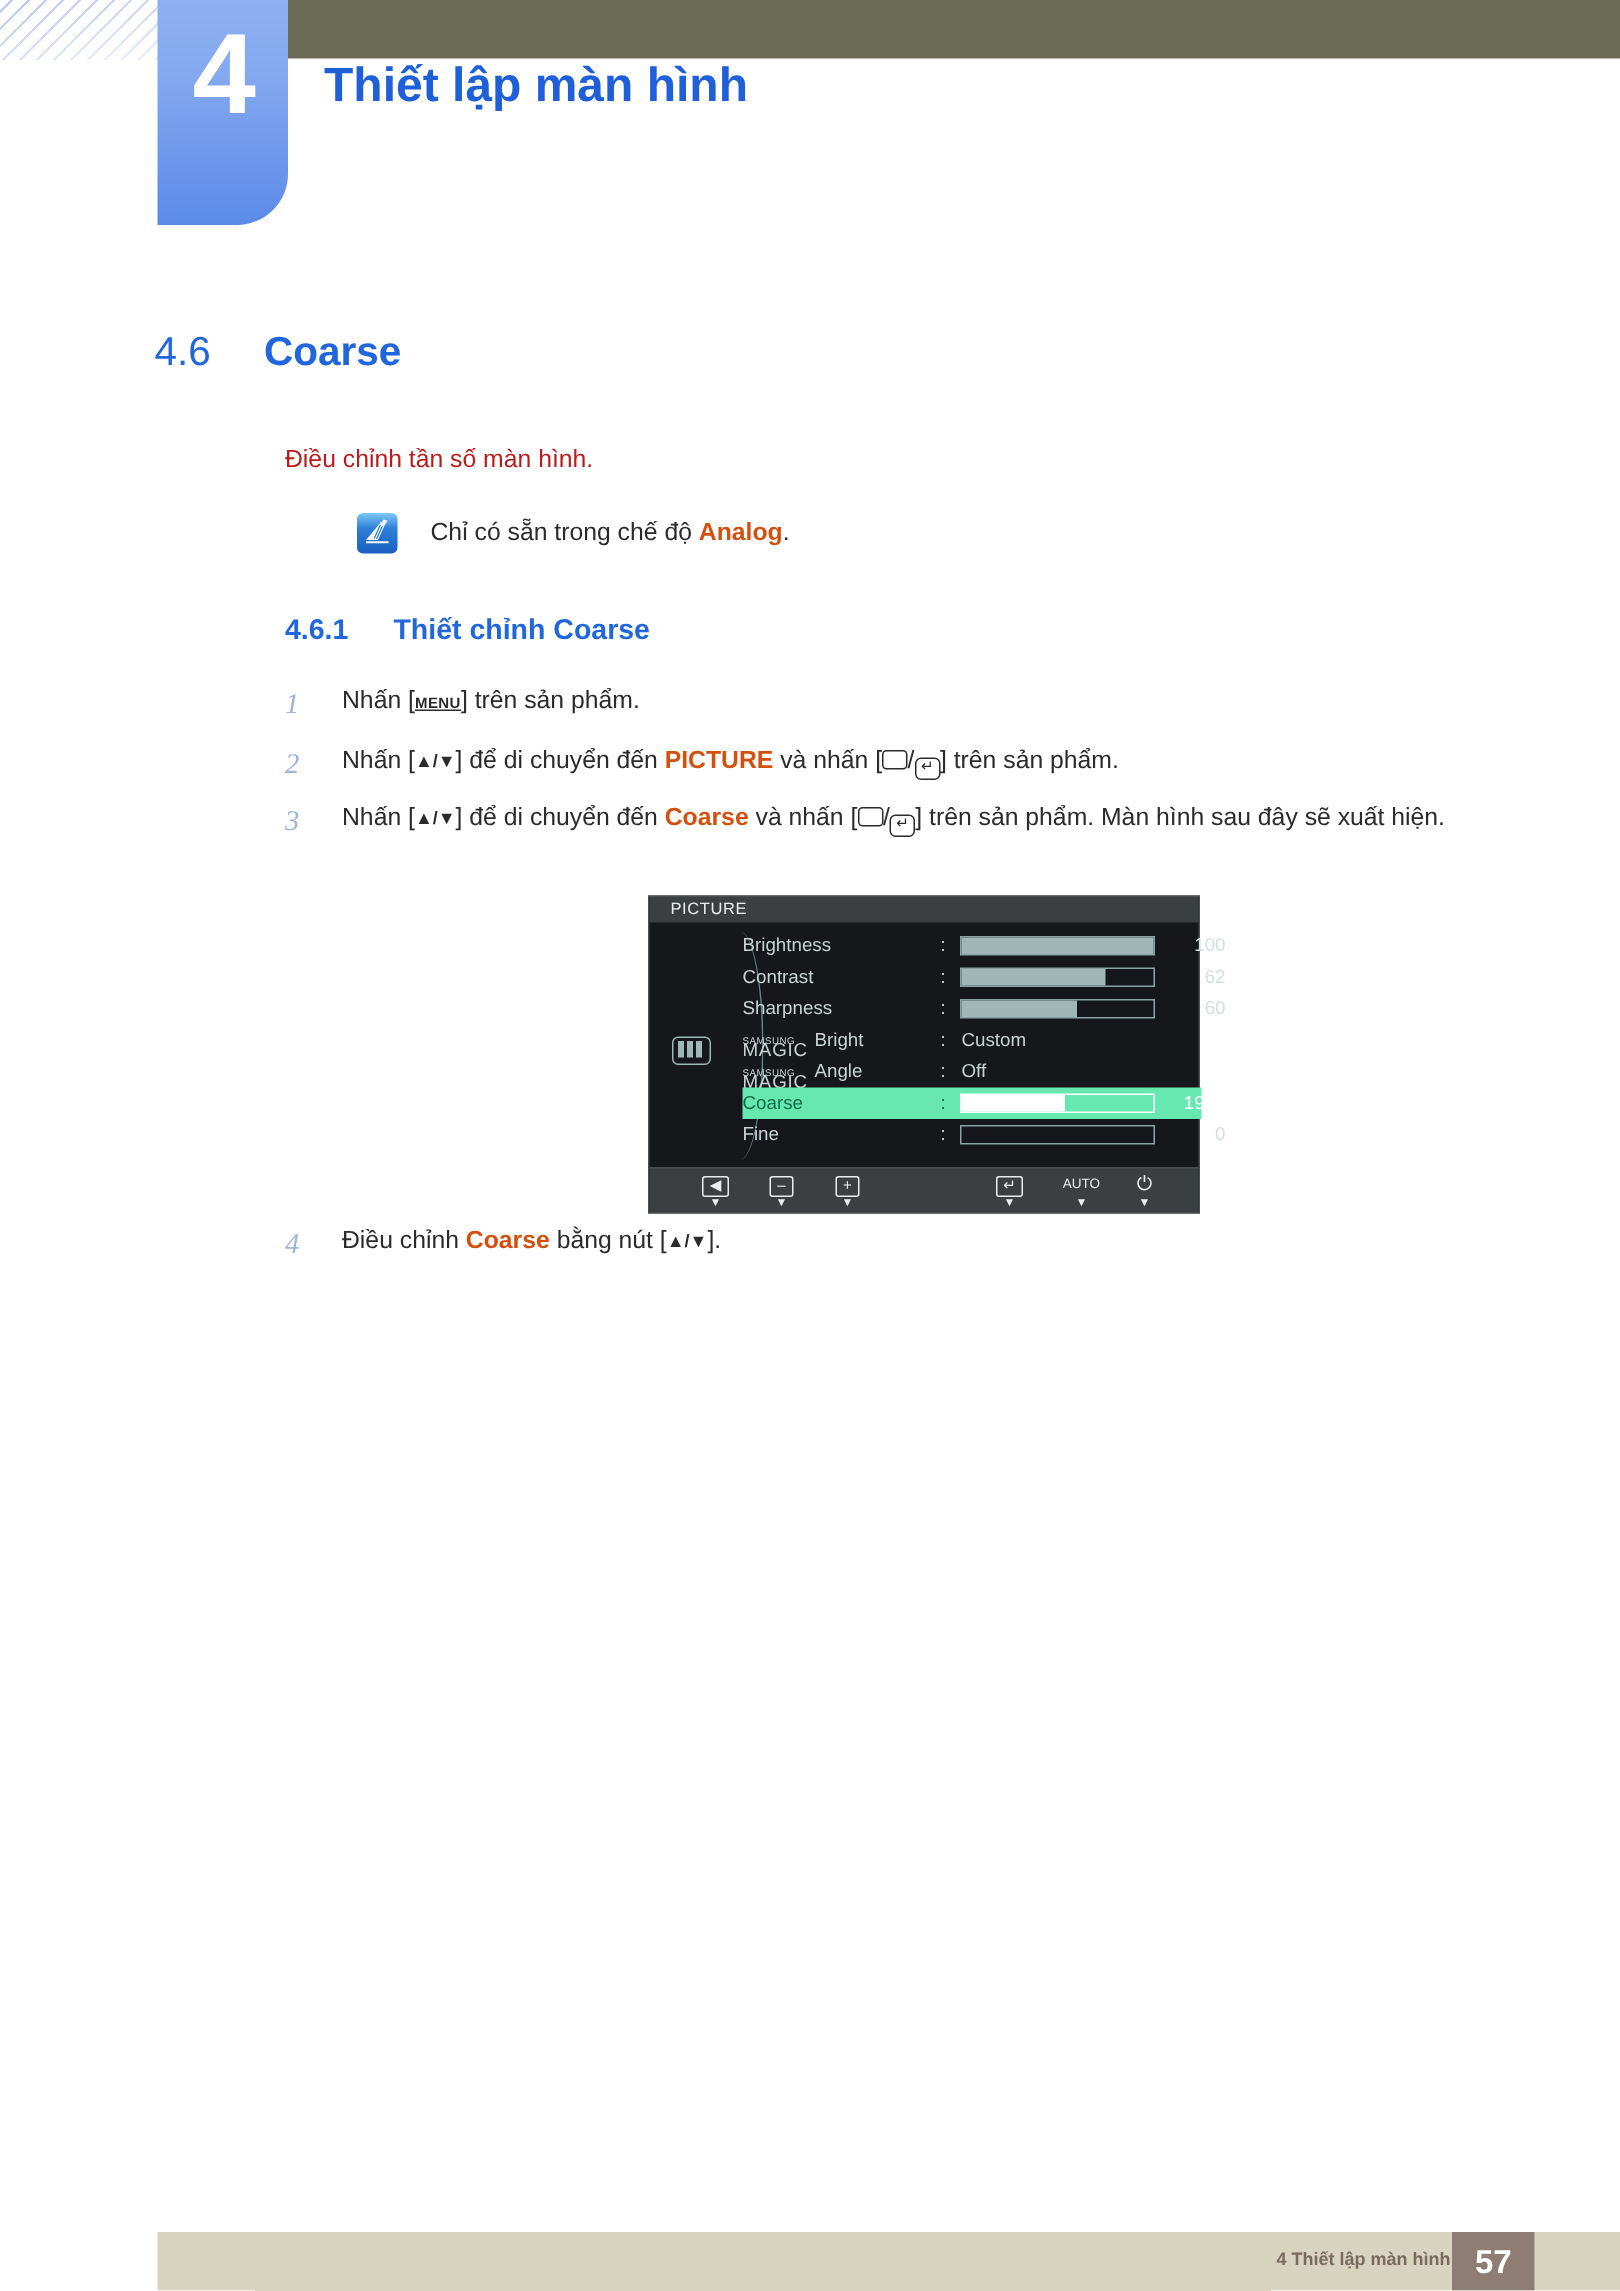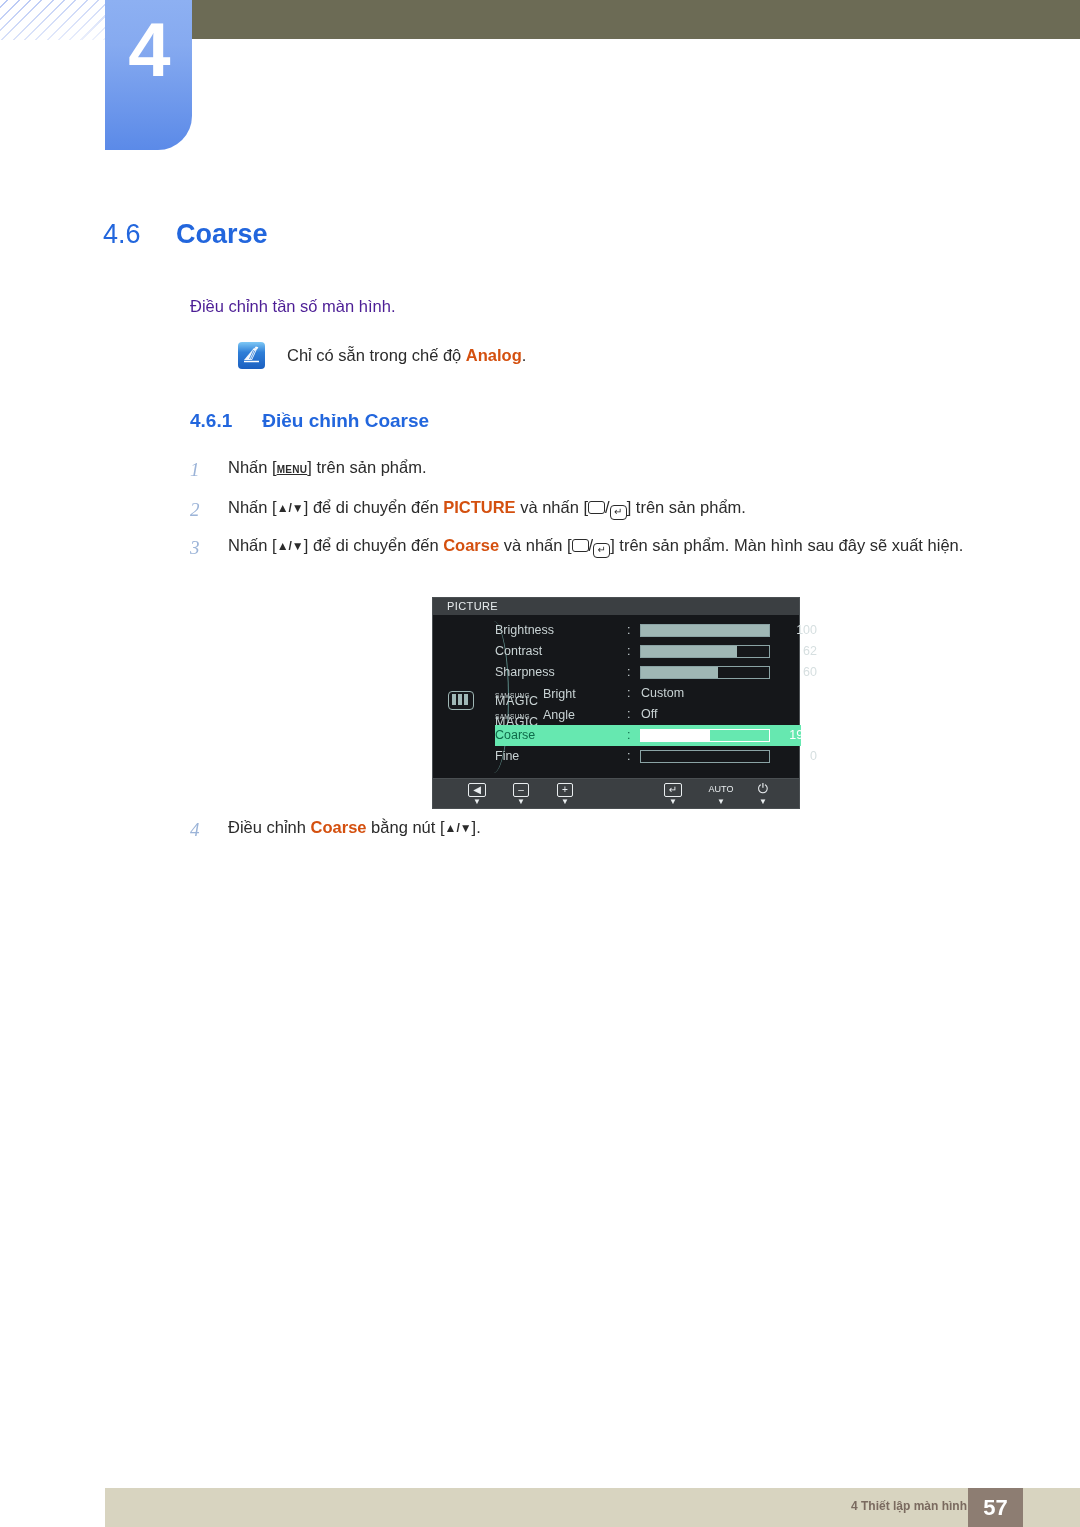--- a/index.html
+++ b/index.html
@@ -85,21 +85,21 @@
     left: 176px; top: 219px;
     font-size: 27px;
     font-weight: bold;
     color: #2266dd;
   }
 
   .intro-line {
     position: absolute;
     left: 190px; top: 297px;
     font-size: 16.5px;
-    color: #4c1d95;
+    color: #b91c1c;
   }
 
   .note-row {
     position: absolute;
     left: 190px; top: 342px;
     display: flex;
     align-items: center;
     padding-left: 48px;
   }
   .note-icon {
@@ -409,20 +409,21 @@
 </style>
 </head>
 <body>
 
 <div id="header">
   <div class="hatch"></div>
   <div class="olive-bar"></div>
   <div class="chapter-tab">
     <div class="chapter-num">4</div>
   </div>
+  <div class="chapter-title">Thiết lập màn hình</div>
 </div>
 
 <div class="sec-num">4.6</div>
 <div class="sec-title">Coarse</div>
 
 <div class="intro-line">Điều chỉnh tần số màn hình.</div>
 
 <div class="note-row">
   <div class="note-icon">
     <svg class="pen" viewBox="0 0 18 18">
@@ -432,21 +433,21 @@
       <path d="M10.5 4 L6.5 13" stroke="#2f7fd8" stroke-width="0.8" fill="none"></path>
       <path d="M12 4.6 L8 13.4" stroke="#2f7fd8" stroke-width="0.8" fill="none"></path>
     </svg>
   </div>
   <div class="note-text">
     <span>Chỉ có sẵn trong chế độ </span><span class="orange">Analog</span><span>.</span>
   </div>
 </div>
 
 <div class="subsec">
-  <span class="sn">4.6.1</span><span>Điều chỉnh Coarse</span>
+  <span class="sn">4.6.1</span><span>Thiết chỉnh Coarse</span>
 </div>
 
 <div id="steps-container">
     <div class="step" style="top: 455px;">
       <span class="idx">1</span>
       <span class="body"><span>Nhấn [</span><span class="key">MENU</span><span>] trên sản phẩm.</span></span>
     </div>
     <div class="step" style="top: 495px;">
       <span class="idx">2</span>
       <span class="body"><span>Nhấn [</span><span class="tri bold">▲/▼</span><span>] để di chuyển đến </span><span class="orange">PICTURE</span><span> và nhấn [</span><span class="glyph-box"></span><span>/</span><span class="glyph-enter">↵</span><span>] trên sản phẩm.</span></span>

